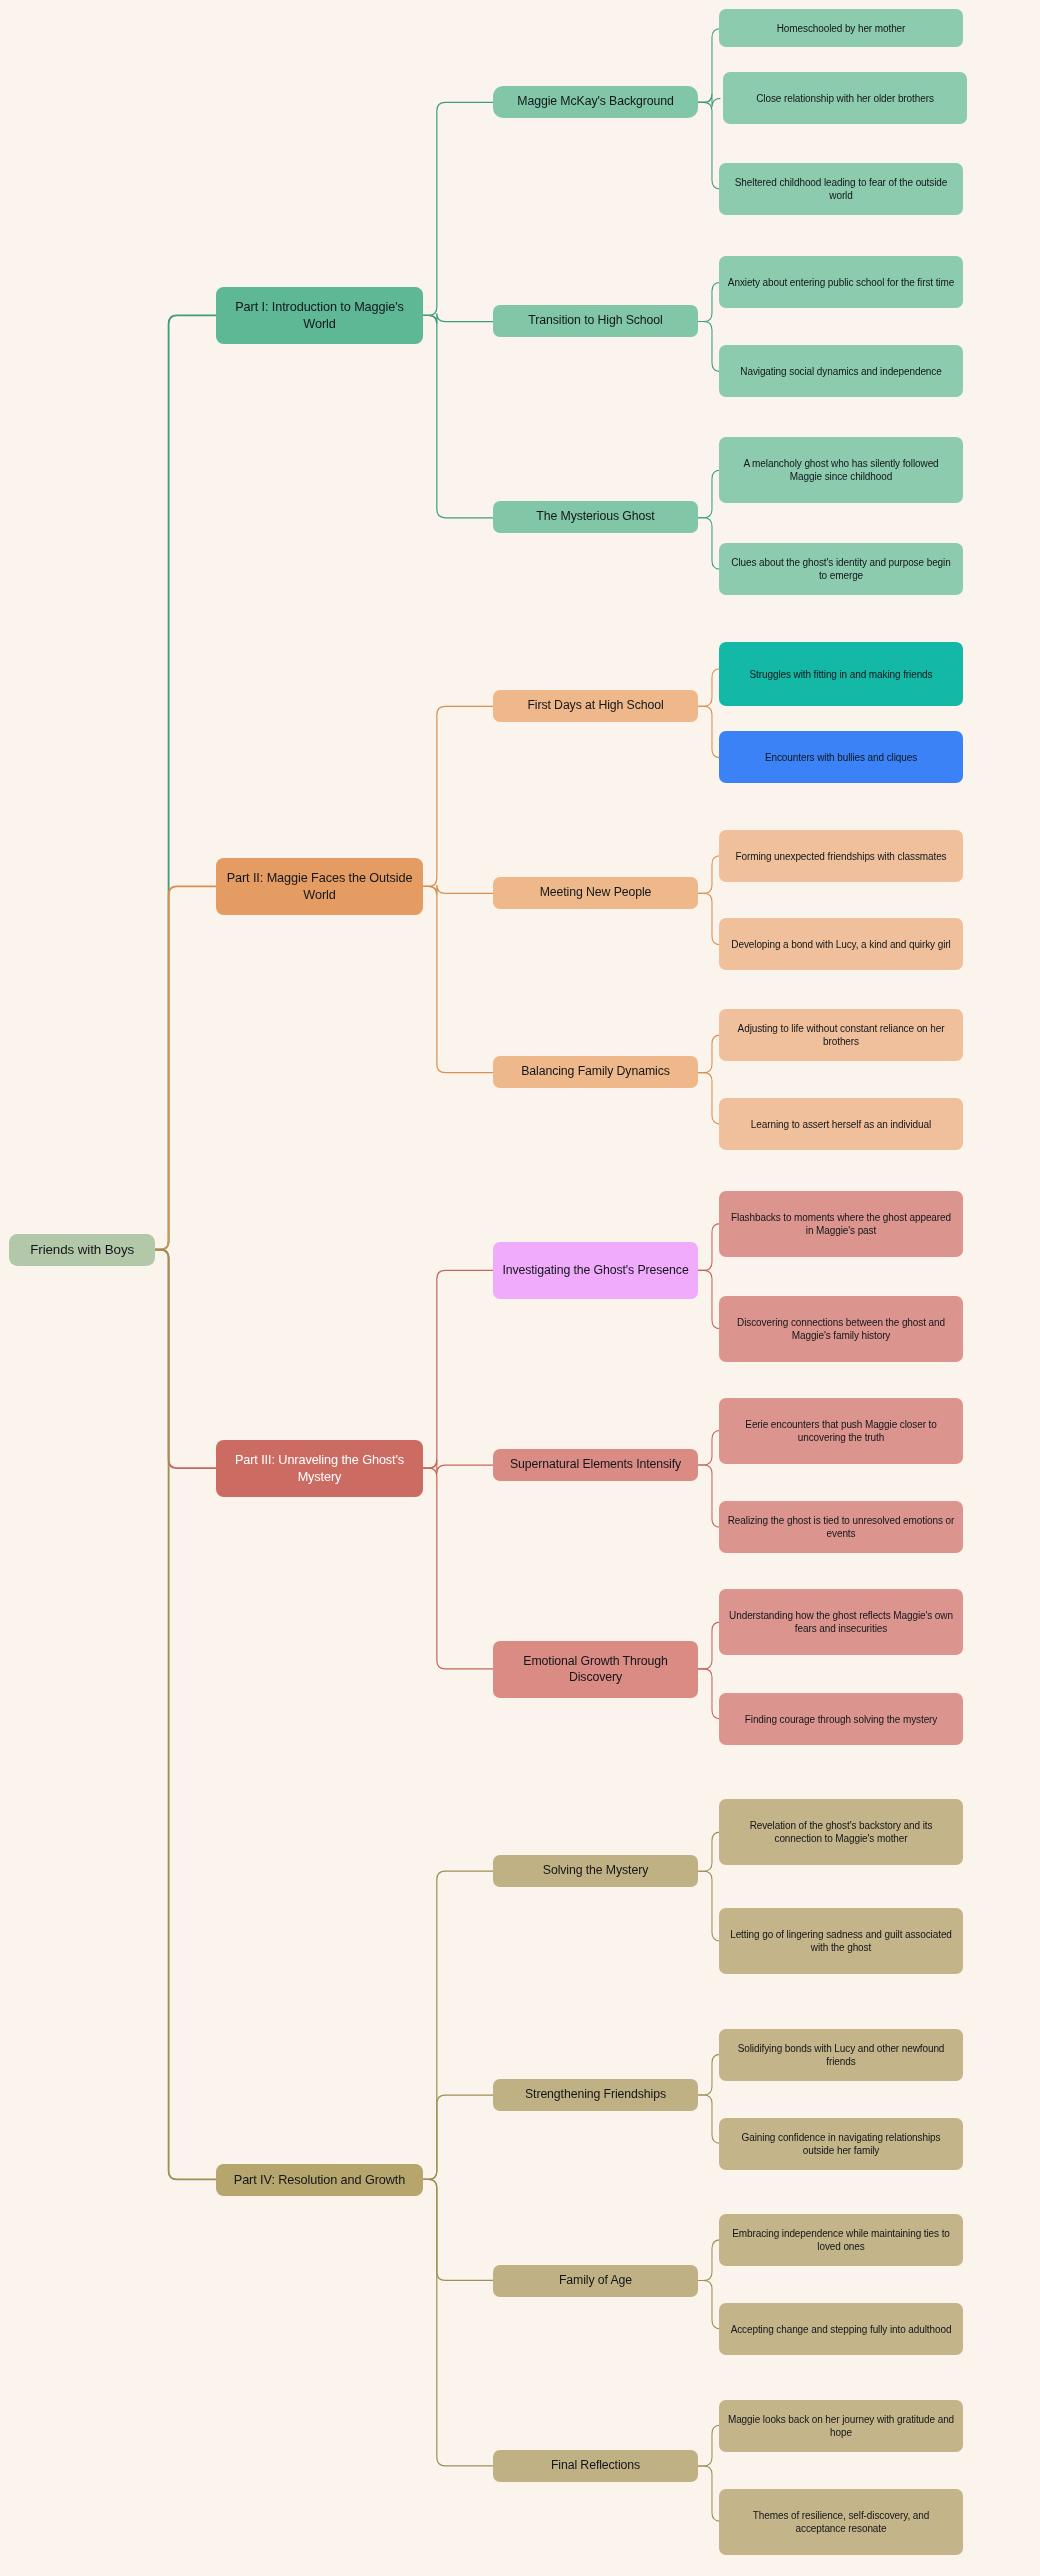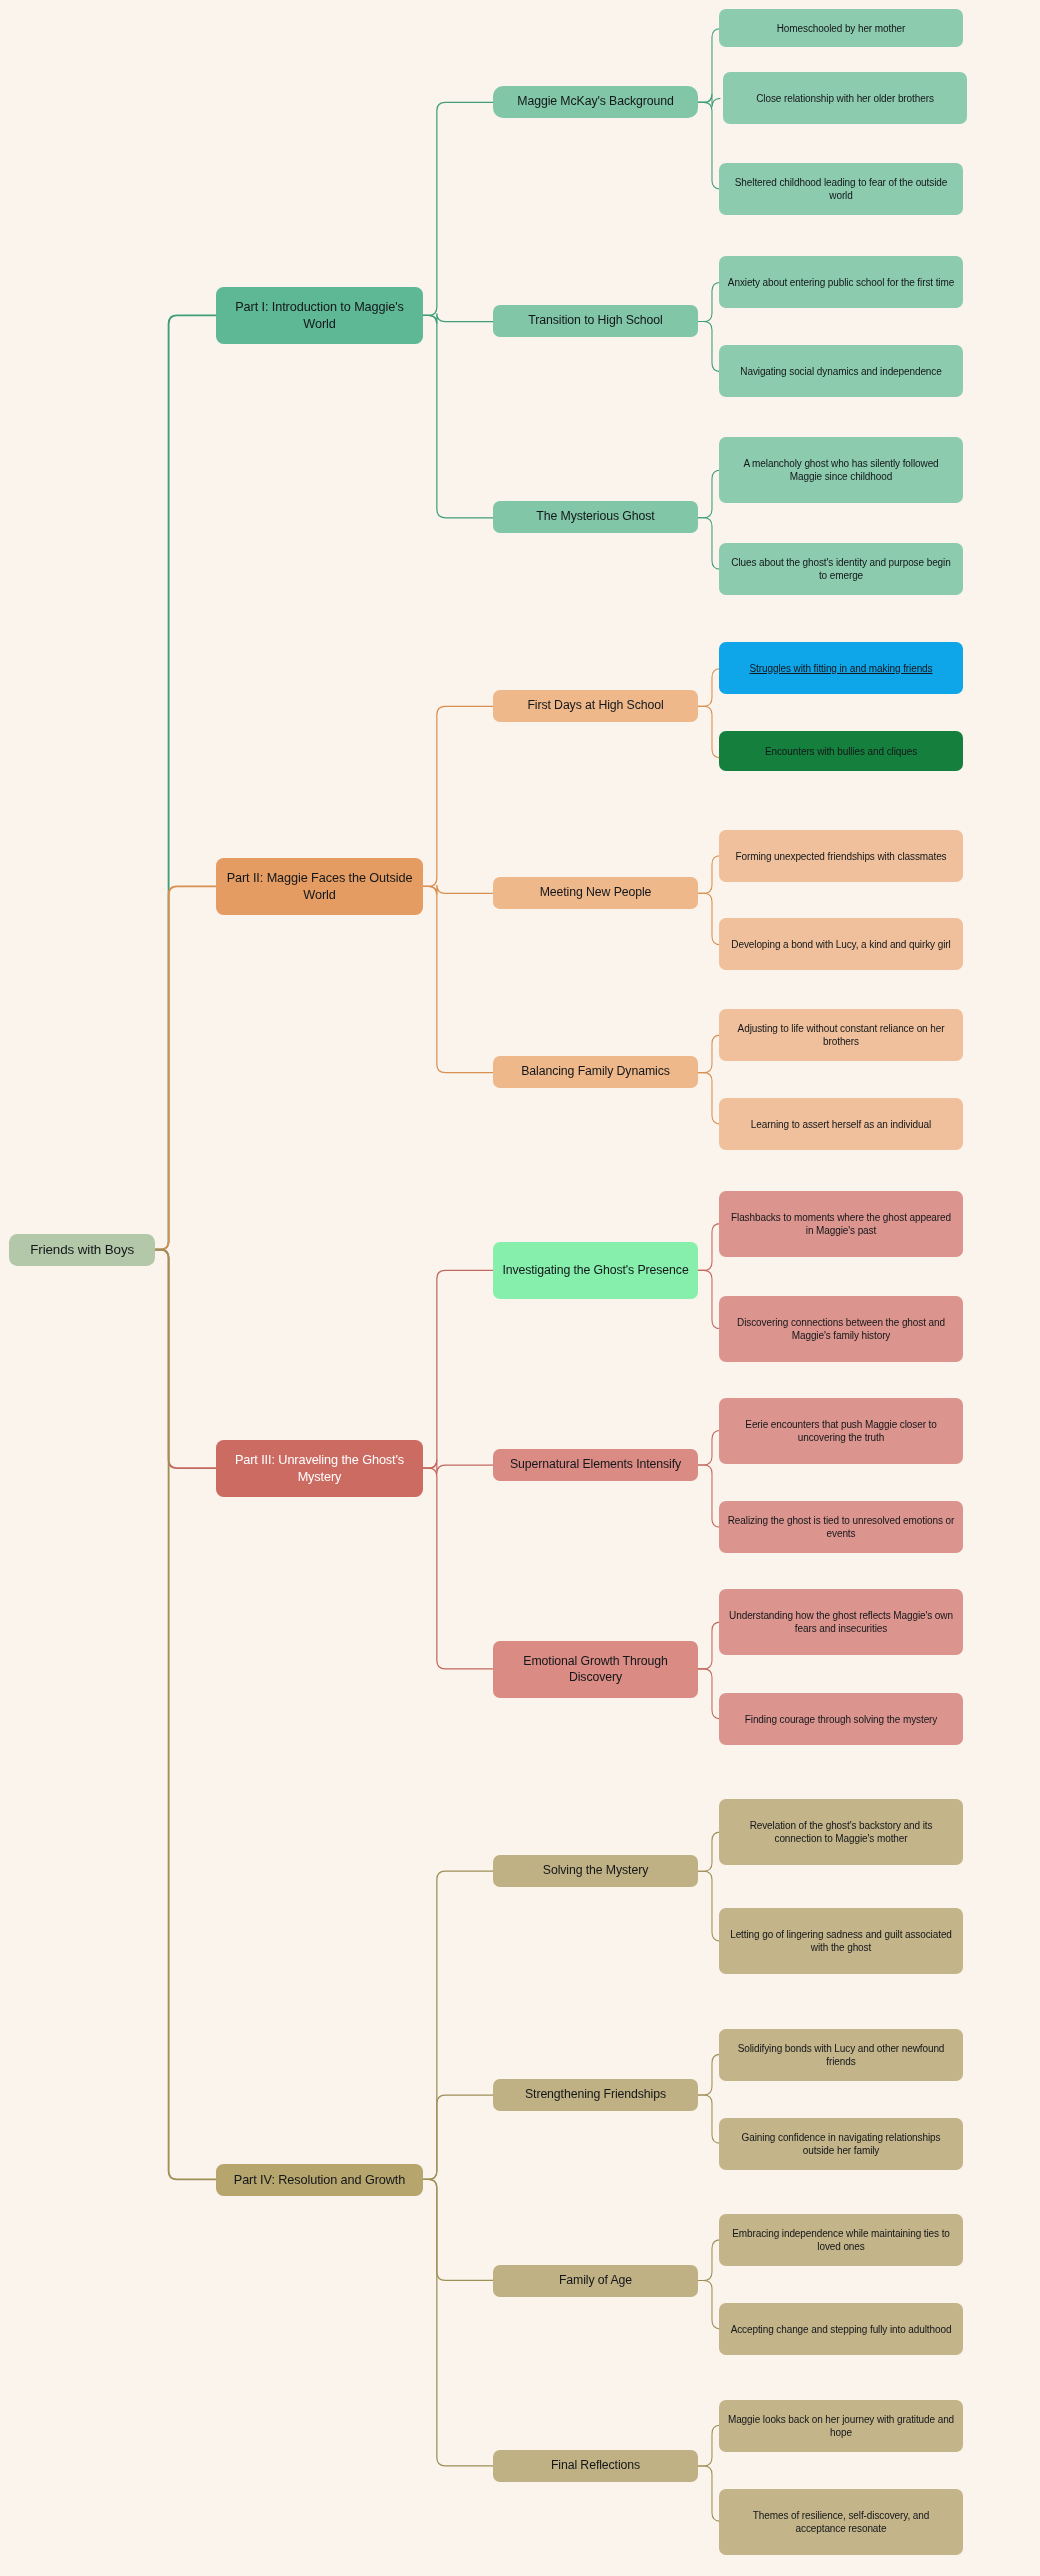--- a/index.html
+++ b/index.html
@@ -91,30 +91,30 @@
       <div class="node lvl3" style="left: 723px; top: 72px; width: 244px; height: 52px; background: rgb(140, 203, 174);">Close relationship with her older brothers</div>
       <div class="node lvl3" style="left: 719px; top: 163px; width: 244px; height: 52px; background: rgb(140, 203, 174);">Sheltered childhood leading to fear of the outside world</div>
       <div class="node lvl2" style="left: 493px; top: 305px; width: 205px; height: 32px; background: rgb(128, 198, 167);">Transition to High School</div>
       <div class="node lvl3" style="left: 719px; top: 256px; width: 244px; height: 52px; background: rgb(140, 203, 174);">Anxiety about entering public school for the first time</div>
       <div class="node lvl3" style="left: 719px; top: 345px; width: 244px; height: 52px; background: rgb(140, 203, 174);">Navigating social dynamics and independence</div>
       <div class="node lvl2" style="left: 493px; top: 501px; width: 205px; height: 32px; background: rgb(128, 198, 167);">The Mysterious Ghost</div>
       <div class="node lvl3" style="left: 719px; top: 437px; width: 244px; height: 66px; background: rgb(140, 203, 174);">A melancholy ghost who has silently followed Maggie since childhood</div>
       <div class="node lvl3" style="left: 719px; top: 543px; width: 244px; height: 52px; background: rgb(140, 203, 174);">Clues about the ghost's identity and purpose begin to emerge</div>
       <div class="node lvl1" style="left: 216px; top: 858px; width: 207px; height: 57px; background: rgb(228, 156, 98); color: rgb(19, 22, 26);">Part II: Maggie Faces the Outside World</div>
       <div class="node lvl2" style="left: 493px; top: 690px; width: 205px; height: 32px; background: rgb(238, 184, 139);">First Days at High School</div>
-      <div class="node lvl3" style="left: 719px; top: 642px; width: 244px; height: 52px; background: #0ea5e9; text-decoration: underline;">Struggles with fitting in and making friends</div>
-      <div class="node lvl3" style="left: 719px; top: 731px; width: 244px; height: 40px; background: #15803d;">Encounters with bullies and cliques</div>
+      <div class="node lvl3" style="left: 719px; top: 642px; width: 244px; height: 64px; background: #14b8a6;">Struggles with fitting in and making friends</div>
+      <div class="node lvl3" style="left: 719px; top: 731px; width: 244px; height: 52px; background: #3b82f6;">Encounters with bullies and cliques</div>
       <div class="node lvl2" style="left: 493px; top: 877px; width: 205px; height: 32px; background: rgb(238, 184, 139);">Meeting New People</div>
       <div class="node lvl3" style="left: 719px; top: 830px; width: 244px; height: 52px; background: rgb(239, 192, 155);">Forming unexpected friendships with classmates</div>
       <div class="node lvl3" style="left: 719px; top: 918px; width: 244px; height: 52px; background: rgb(239, 192, 155);">Developing a bond with Lucy, a kind and quirky girl</div>
       <div class="node lvl2" style="left: 493px; top: 1056px; width: 205px; height: 32px; background: rgb(238, 184, 139);">Balancing Family Dynamics</div>
       <div class="node lvl3" style="left: 719px; top: 1009px; width: 244px; height: 52px; background: rgb(239, 192, 155);">Adjusting to life without constant reliance on her brothers</div>
       <div class="node lvl3" style="left: 719px; top: 1098px; width: 244px; height: 52px; background: rgb(239, 192, 155);">Learning to assert herself as an individual</div>
       <div class="node lvl1 white-text" style="left: 216px; top: 1440px; width: 207px; height: 57px; background: rgb(204, 107, 98); color: rgb(255, 255, 255);">Part III: Unraveling the Ghost's Mystery</div>
-      <div class="node lvl2" style="left: 493px; top: 1242px; width: 205px; height: 57px; background: #86efac;">Investigating the Ghost's Presence</div>
+      <div class="node lvl2" style="left: 493px; top: 1242px; width: 205px; height: 57px; background: #f0abfc;">Investigating the Ghost's Presence</div>
       <div class="node lvl3" style="left: 719px; top: 1191px; width: 244px; height: 66px; background: rgb(220, 149, 142);">Flashbacks to moments where the ghost appeared in Maggie's past</div>
       <div class="node lvl3" style="left: 719px; top: 1296px; width: 244px; height: 66px; background: rgb(220, 149, 142);">Discovering connections between the ghost and Maggie's family history</div>
       <div class="node lvl2" style="left: 493px; top: 1449px; width: 205px; height: 32px; background: rgb(217, 139, 132);">Supernatural Elements Intensify</div>
       <div class="node lvl3" style="left: 719px; top: 1398px; width: 244px; height: 66px; background: rgb(220, 149, 142);">Eerie encounters that push Maggie closer to uncovering the truth</div>
       <div class="node lvl3" style="left: 719px; top: 1501px; width: 244px; height: 52px; background: rgb(220, 149, 142);">Realizing the ghost is tied to unresolved emotions or events</div>
       <div class="node lvl2" style="left: 493px; top: 1641px; width: 205px; height: 57px; background: rgb(217, 139, 132);">Emotional Growth Through Discovery</div>
       <div class="node lvl3" style="left: 719px; top: 1589px; width: 244px; height: 66px; background: rgb(220, 149, 142);">Understanding how the ghost reflects Maggie's own fears and insecurities</div>
       <div class="node lvl3" style="left: 719px; top: 1693px; width: 244px; height: 52px; background: rgb(220, 149, 142);">Finding courage through solving the mystery</div>
       <div class="node lvl1" style="left: 216px; top: 2164px; width: 207px; height: 32px; background: rgb(182, 165, 108); color: rgb(19, 22, 26);">Part IV: Resolution and Growth</div>
       <div class="node lvl2" style="left: 493px; top: 1855px; width: 205px; height: 32px; background: rgb(192, 177, 132);">Solving the Mystery</div>

